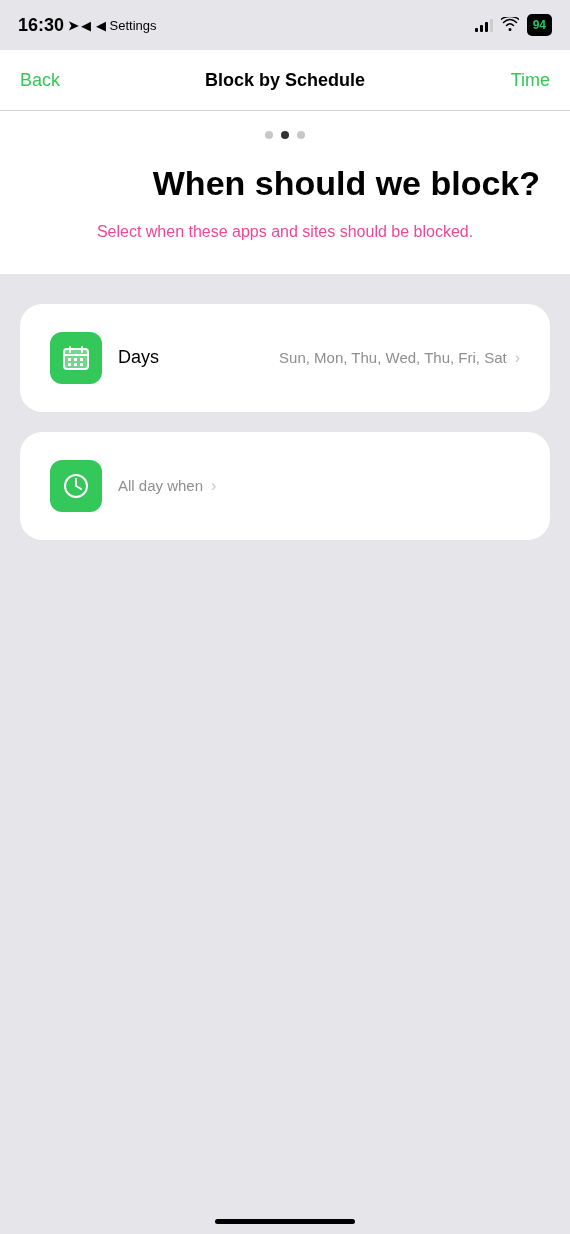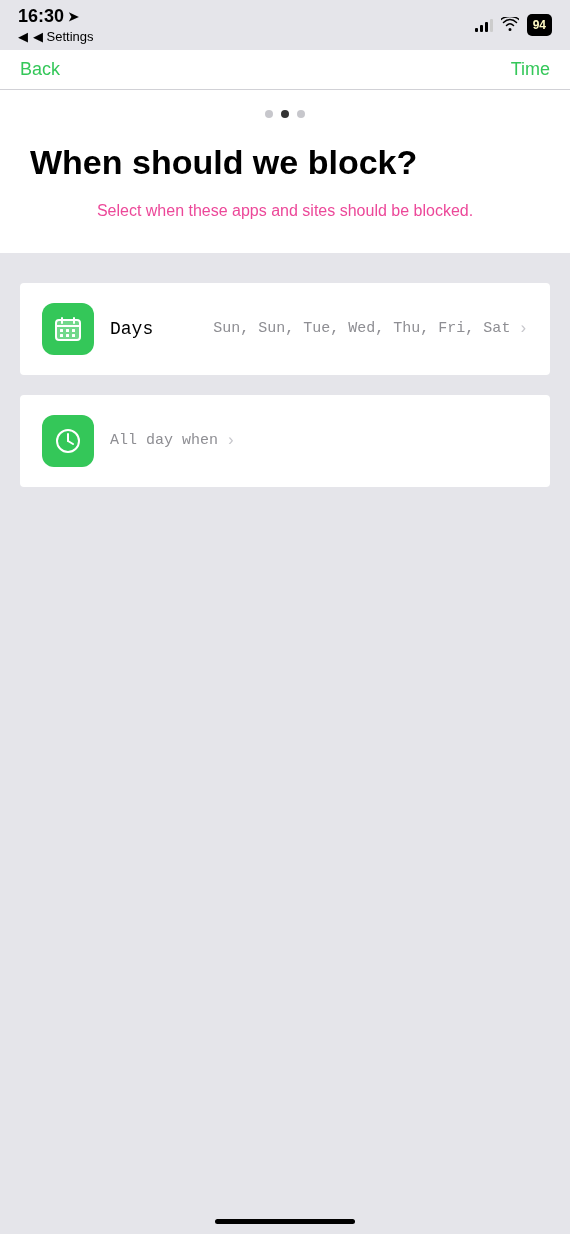--- a/index.html
+++ b/index.html
@@ -18,21 +18,20 @@
       background: #e5e5ea;
       height: 50px;
       display: flex;
       align-items: center;
       justify-content: space-between;
       padding: 0 18px;
     }
 
     .status-left {
       display: flex;
-      flex-direction: column;
       gap: 2px;
     }
 
     .status-time {
       font-size: 18px;
       font-weight: 700;
       color: #000;
       display: flex;
       align-items: center;
       gap: 4px;
@@ -71,31 +70,31 @@
     }
 
     .battery {
       display: flex;
       align-items: center;
       background: #000;
       border-radius: 5px;
       padding: 2px 6px;
       font-size: 12px;
       font-weight: 700;
-      color: #fef9c3;
+      color: #22c55e;
       height: 22px;
     }
 
     
     .nav-bar {
       background: #fff;
-      height: 40px;
-      display: flex;
-      align-items: center;
-      justify-content: space-between;
+      height: 61px;
+      display: flex;
+      align-items: center;
+      justify-content: center;
       padding: 0 20px;
       border-bottom: 1px solid #d1d1d6;
     }
 
     .nav-back {
       font-size: 18px;
       font-weight: 400;
       color: #34c759;
       cursor: pointer;
       min-width: 60px;
@@ -140,21 +139,21 @@
     }
 
     .dot.active {
       background: #333;
     }
 
     .main-title {
       font-size: 34px;
       font-weight: 800;
       color: #000;
-      text-align: left;
+      text-align: right;
       line-height: 1.2;
       margin-bottom: 16px;
     }
 
     .subtitle {
       font-size: 16px;
       color: #ec4899;
       text-align: center;
       line-height: 1.5;
     }
@@ -162,25 +161,24 @@
     
     .content-section {
       background: #e5e5ea;
       padding: 30px 20px;
       min-height: 800px;
     }
 
     
     .card {
       background: #fff;
-      border-radius: 4px;
-      padding: 2px;
+      border-radius: 22px;
+      padding: 10px;
       margin-bottom: 20px;
       overflow: hidden;
-      font-family: Liberation Mono, monospace;
     }
 
     .card-row {
       display: flex;
       align-items: center;
       padding: 18px 20px;
       cursor: pointer;
     }
 
     .card-icon {
@@ -263,20 +261,21 @@
       </svg>
     </div>
     <div class="battery">
       <span>94</span>
     </div>
   </div>
 </div>
 
 <div class="nav-bar">
   <span class="nav-back">Back</span>
+  <span class="nav-title">Block by Schedule</span>
   <span class="nav-next">Time</span>
 </div>
 
 <div class="header-section">
   <div class="page-dots">
     <div class="dot"></div>
     <div class="dot active"></div>
     <div class="dot"></div>
   </div>
   <h1 class="main-title">When should we block?</h1>
@@ -296,21 +295,21 @@
           <line x1="20" y1="3" x2="20" y2="8" stroke="white" stroke-width="2" stroke-linecap="round"></line>
           <rect x="6" y="14" width="3" height="3" rx="0.5" fill="white"></rect>
           <rect x="12" y="14" width="3" height="3" rx="0.5" fill="white"></rect>
           <rect x="18" y="14" width="3" height="3" rx="0.5" fill="white"></rect>
           <rect x="6" y="19" width="3" height="3" rx="0.5" fill="white"></rect>
           <rect x="12" y="19" width="3" height="3" rx="0.5" fill="white"></rect>
           <rect x="18" y="19" width="3" height="3" rx="0.5" fill="white"></rect>
         </svg>
       </div>
       <span class="card-label">Days</span>
-      <span class="card-value">Sun, Sun, Tue, Wed, Thu, Fri, Sat</span>
+      <span class="card-value">Sun, Mon, Thu, Wed, Thu, Fri, Sat</span>
       <span class="card-chevron">›</span>
     </div>
   </div>
 
   <div class="card">
     <div class="card-row">
       <div class="card-icon">
         <svg viewBox="0 0 28 28" fill="none" xmlns="http://www.w3.org/2000/svg">
           <circle cx="14" cy="14" r="11" stroke="white" stroke-width="2" fill="none"></circle>
           <line x1="14" y1="7" x2="14" y2="14" stroke="white" stroke-width="2" stroke-linecap="round"></line>

